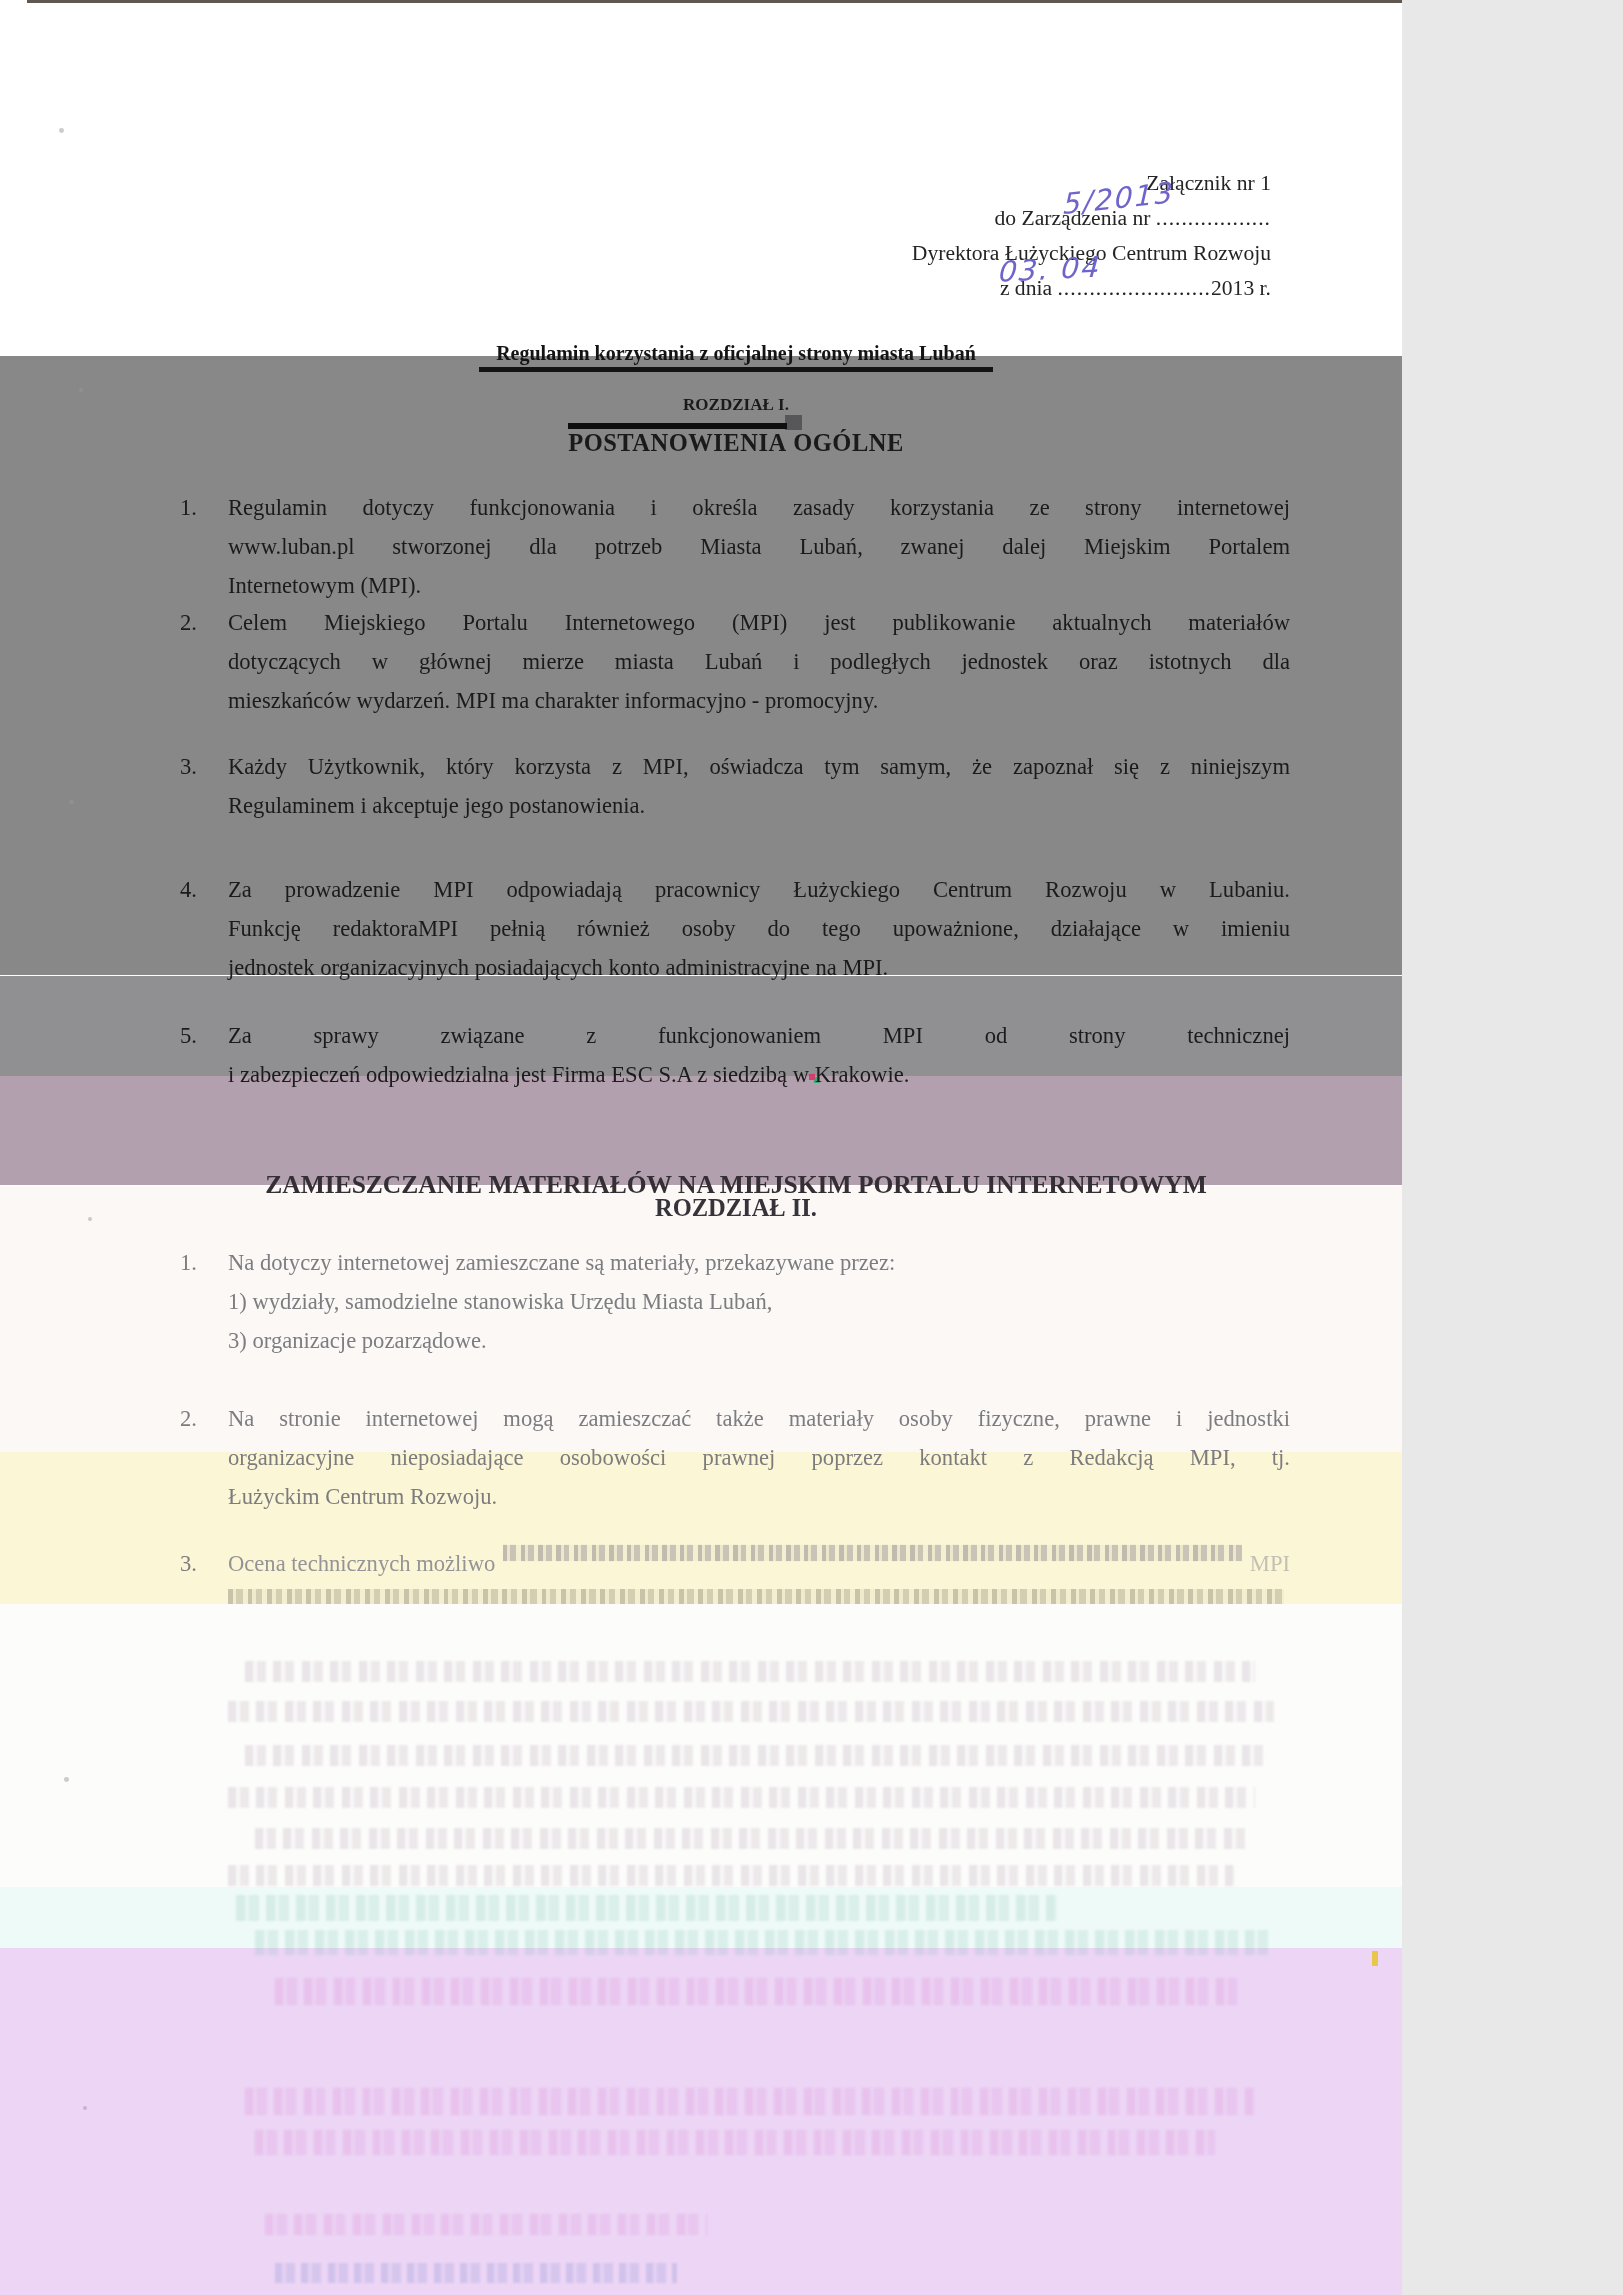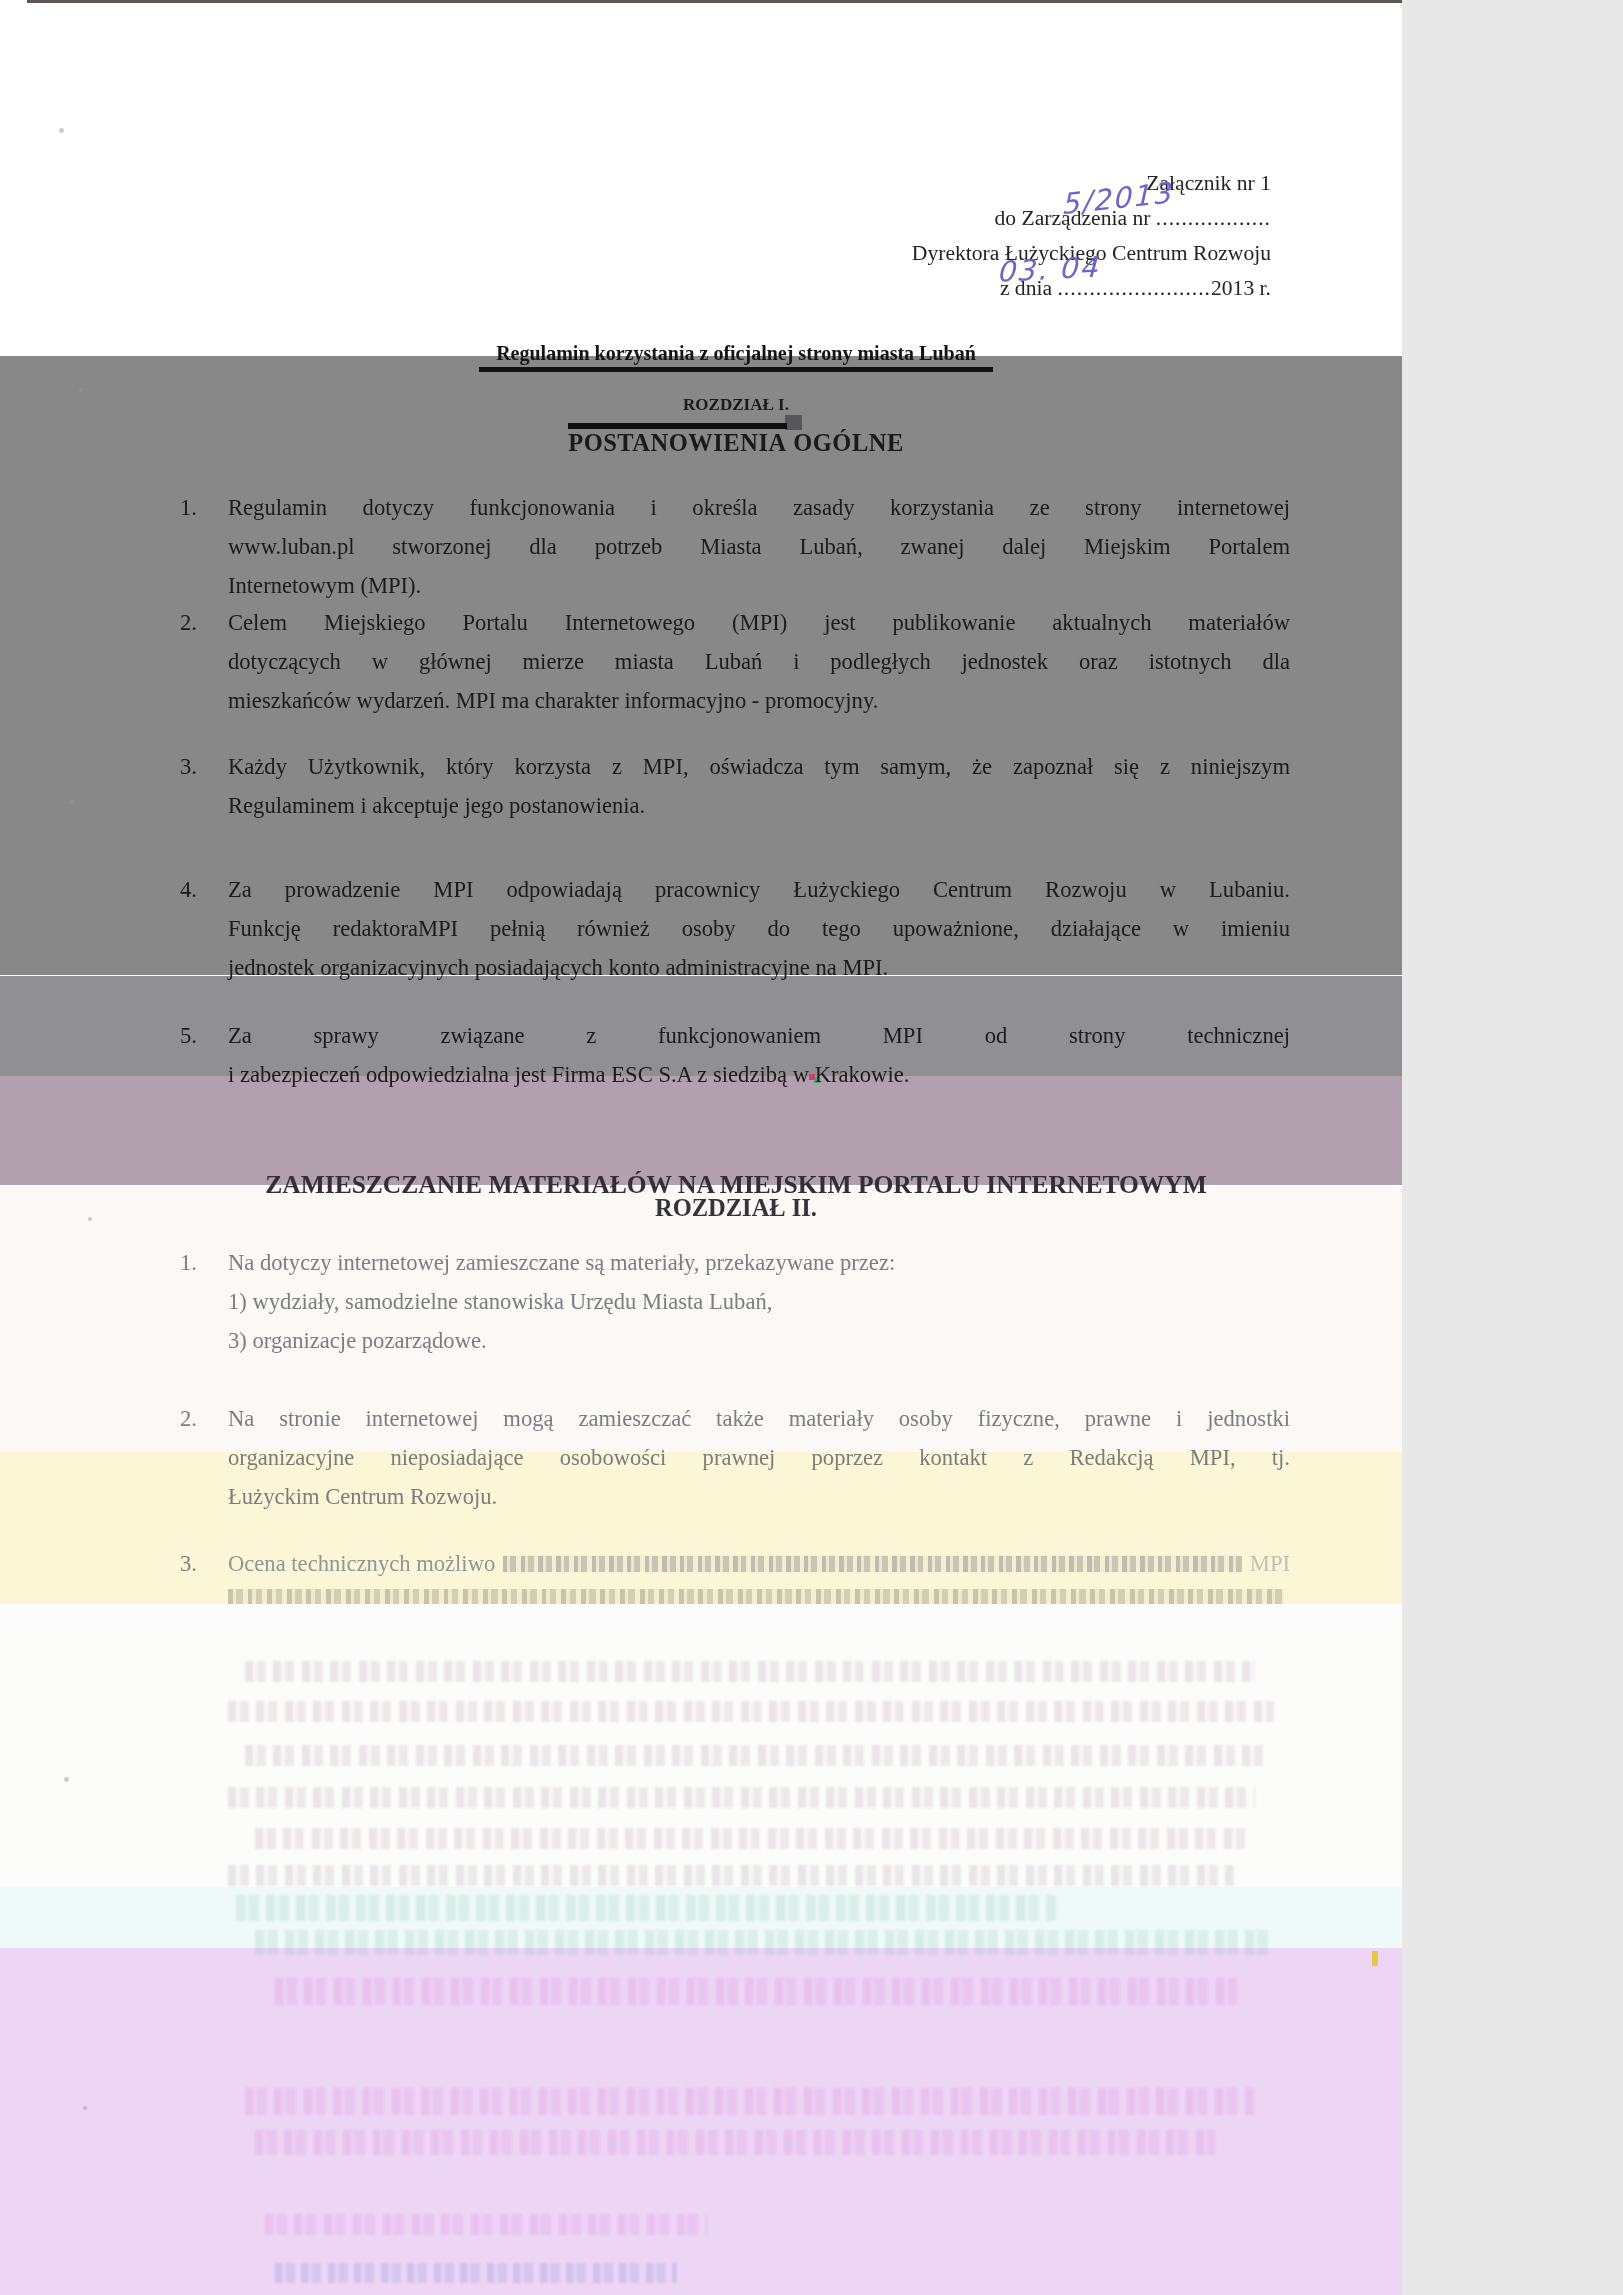--- a/index.html
+++ b/index.html
@@ -46,21 +46,21 @@
   .item .num{position:absolute;left:-48px;top:0;line-height:39px;}
   .ln{height:39px;line-height:39px;}
   .jst{text-align:justify;text-align-last:justify;}
   .jl{text-align:left;}
   .i1{top:488px;} .i2{top:603px;} .i3{top:747px;} .i4{top:870px;} .i5{top:1016px;}
   .s2{color:#75757a;filter:blur(0.3px);opacity:.94;}
   .s2 .num{color:#75757a;}
   .s2i1{top:1243px;} .s2i2{top:1399px;} .s2i3{top:1544px;color:#8e8e93;}
 
   
-  .glitchline{display:flex;align-items:center;height:39px;}
+  .glitchline{display:flex;height:39px;}
   .glitchline .vs{line-height:39px;white-space:pre;}
   .vend{opacity:.55;}
   .garble{flex:1;height:17.7px;margin:0 7.9px;transform:scaleY(.9);filter:blur(0.5px);
     background:repeating-linear-gradient(90deg, rgba(125,120,130,.5) 0 4.4px,
       rgba(125,120,130,.12) 4.4px 7.4px, rgba(125,120,130,.42) 7.4px 13.3px,
       rgba(125,120,130,.06) 13.3px 17.7px);}
   .garble2{position:absolute;left:228px;right:118px;top:1589px;height:14.7px;filter:blur(0.6px);
     background:repeating-linear-gradient(90deg, rgba(120,112,98,.38) 0 4.9px,
       rgba(120,112,98,.08) 4.9px 8.3px, rgba(120,112,98,.3) 8.3px 14.7px,
       rgba(120,112,98,.05) 14.7px 19.6px);}

